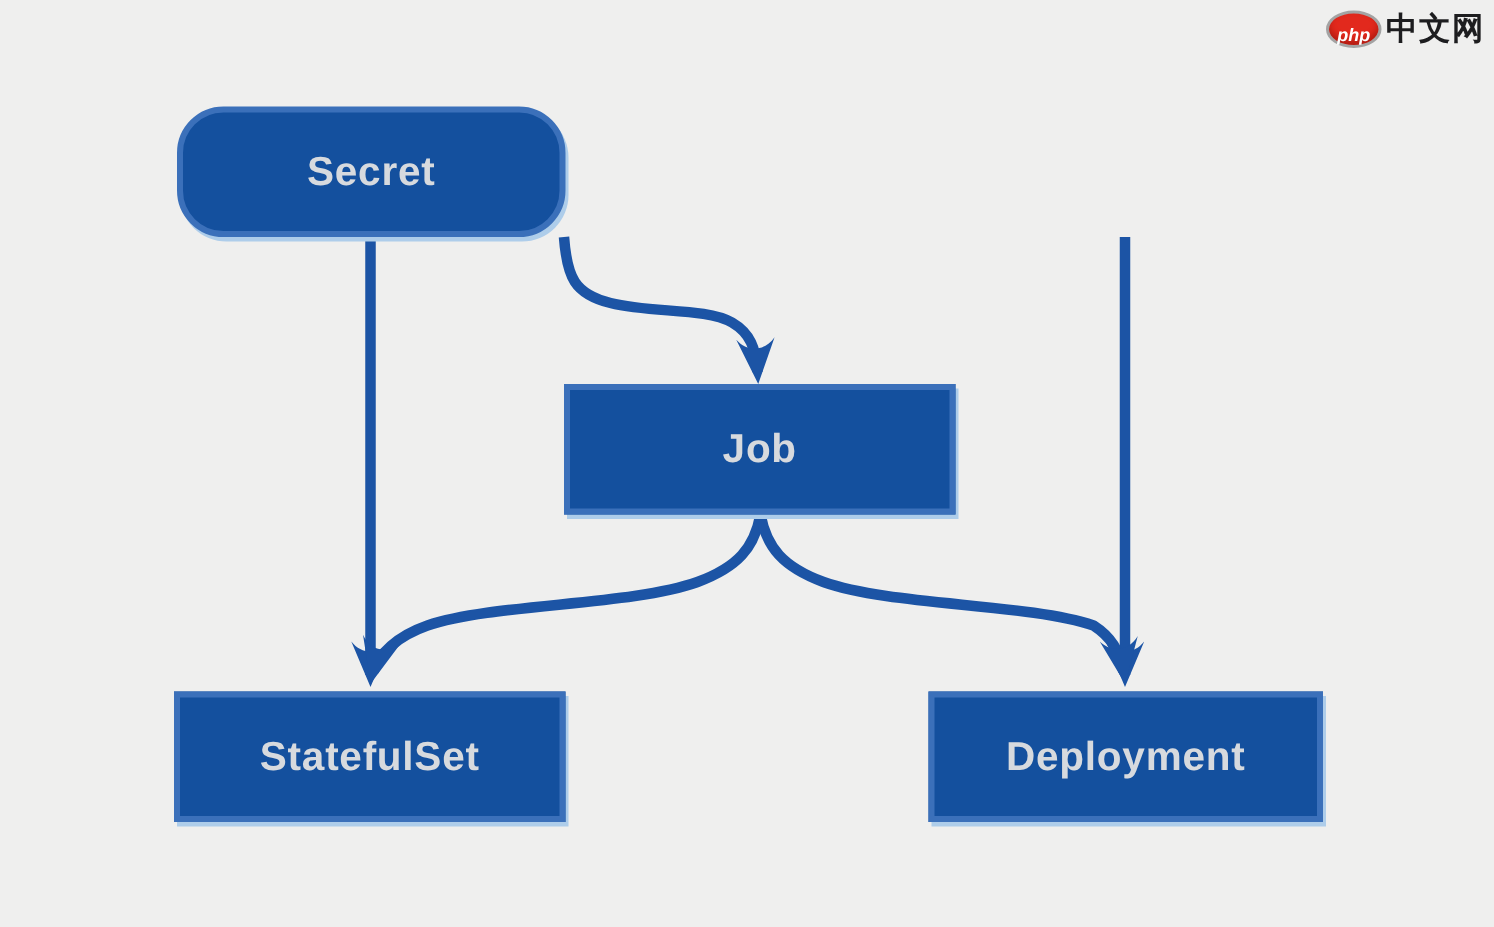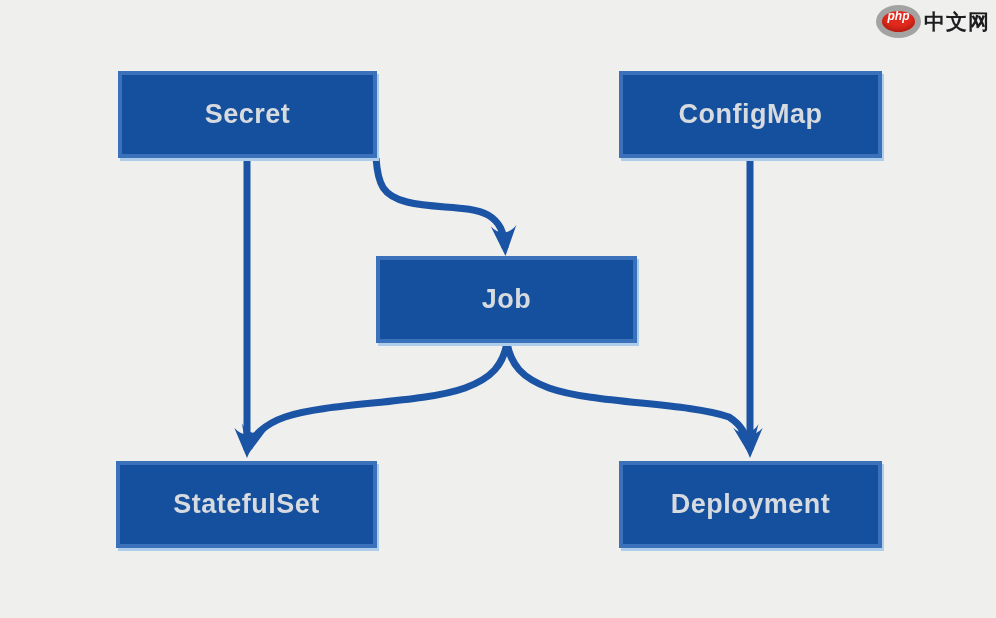--- a/index.html
+++ b/index.html
@@ -36,37 +36,37 @@
     box-shadow:2px 3px 0 0 var(--node-glow,#aecdea);
     box-sizing:border-box;
   }
   .node .label{
     color:var(--node-text,#d7dade);
     font-size:27px;
     font-weight:700;
     letter-spacing:0.5px;
     user-select:none;
   }
-  .node-secret      {left:118px; top:71px;  width:259px; height:87px;}
+  .node-secret      {left:118px; top:71px;  width:259px; height:87px;border-radius:31px;}
   .node-configmap   {left:619px; top:71px;  width:263px; height:87px;}
   .node-job         {left:376px; top:256px; width:261px; height:87px;}
   .node-statefulset {left:116px; top:461px; width:261px; height:87px;}
   .node-deployment  {left:619px; top:461px; width:263px; height:87px;align-items:center;}
 
   .watermark{
     position:absolute;
     top:5px;right:6px;
     z-index:3;
     display:flex;align-items:center;gap:3px;
   }
   .php-badge{
-    display:flex;align-items:flex-start;justify-content:center;
+    display:flex;align-items:flex-end;justify-content:center;
     width:33px;height:21px;
     background:var(--badge-color,#e2291d);
-    border:6px solid #a3a3a3;
+    border:2px solid #a3a3a3;
     border-radius:50%;
     box-shadow:inset 0 -3px 4px rgba(120,10,5,.45);
   }
   .php-badge span{
     color:#ffffff;
     font-size:12px;
     font-weight:700;
     font-style:italic;
     line-height:1;
     transform:translatey(-1px);
@@ -98,23 +98,20 @@
 
     <path class="edge" d="M 507 343 C 503 365, 492 378, 465 388 C 420 404, 330 402, 285 417 C 265 424, 252 436, 249 448" marker-end="url(#arrow)"></path>
 
     <path class="edge" d="M 507 343 C 511 365, 522 378, 549 388 C 594 404, 684 402, 729 417 C 740 424, 747 434, 749 448" marker-end="url(#arrow)"></path>
   </svg>
 
   <div class="node node-secret">
     <span class="label">Secret</span>
   </div>
 
-  <div class="node node-configmap">
-    <span class="label">ConfigMap</span>
-  </div>
 
   <div class="node node-statefulset">
     <span class="label">StatefulSet</span>
   </div>
 
   <div class="node node-job">
     <span class="label">Job</span>
   </div>
 
   <div class="node node-deployment">

